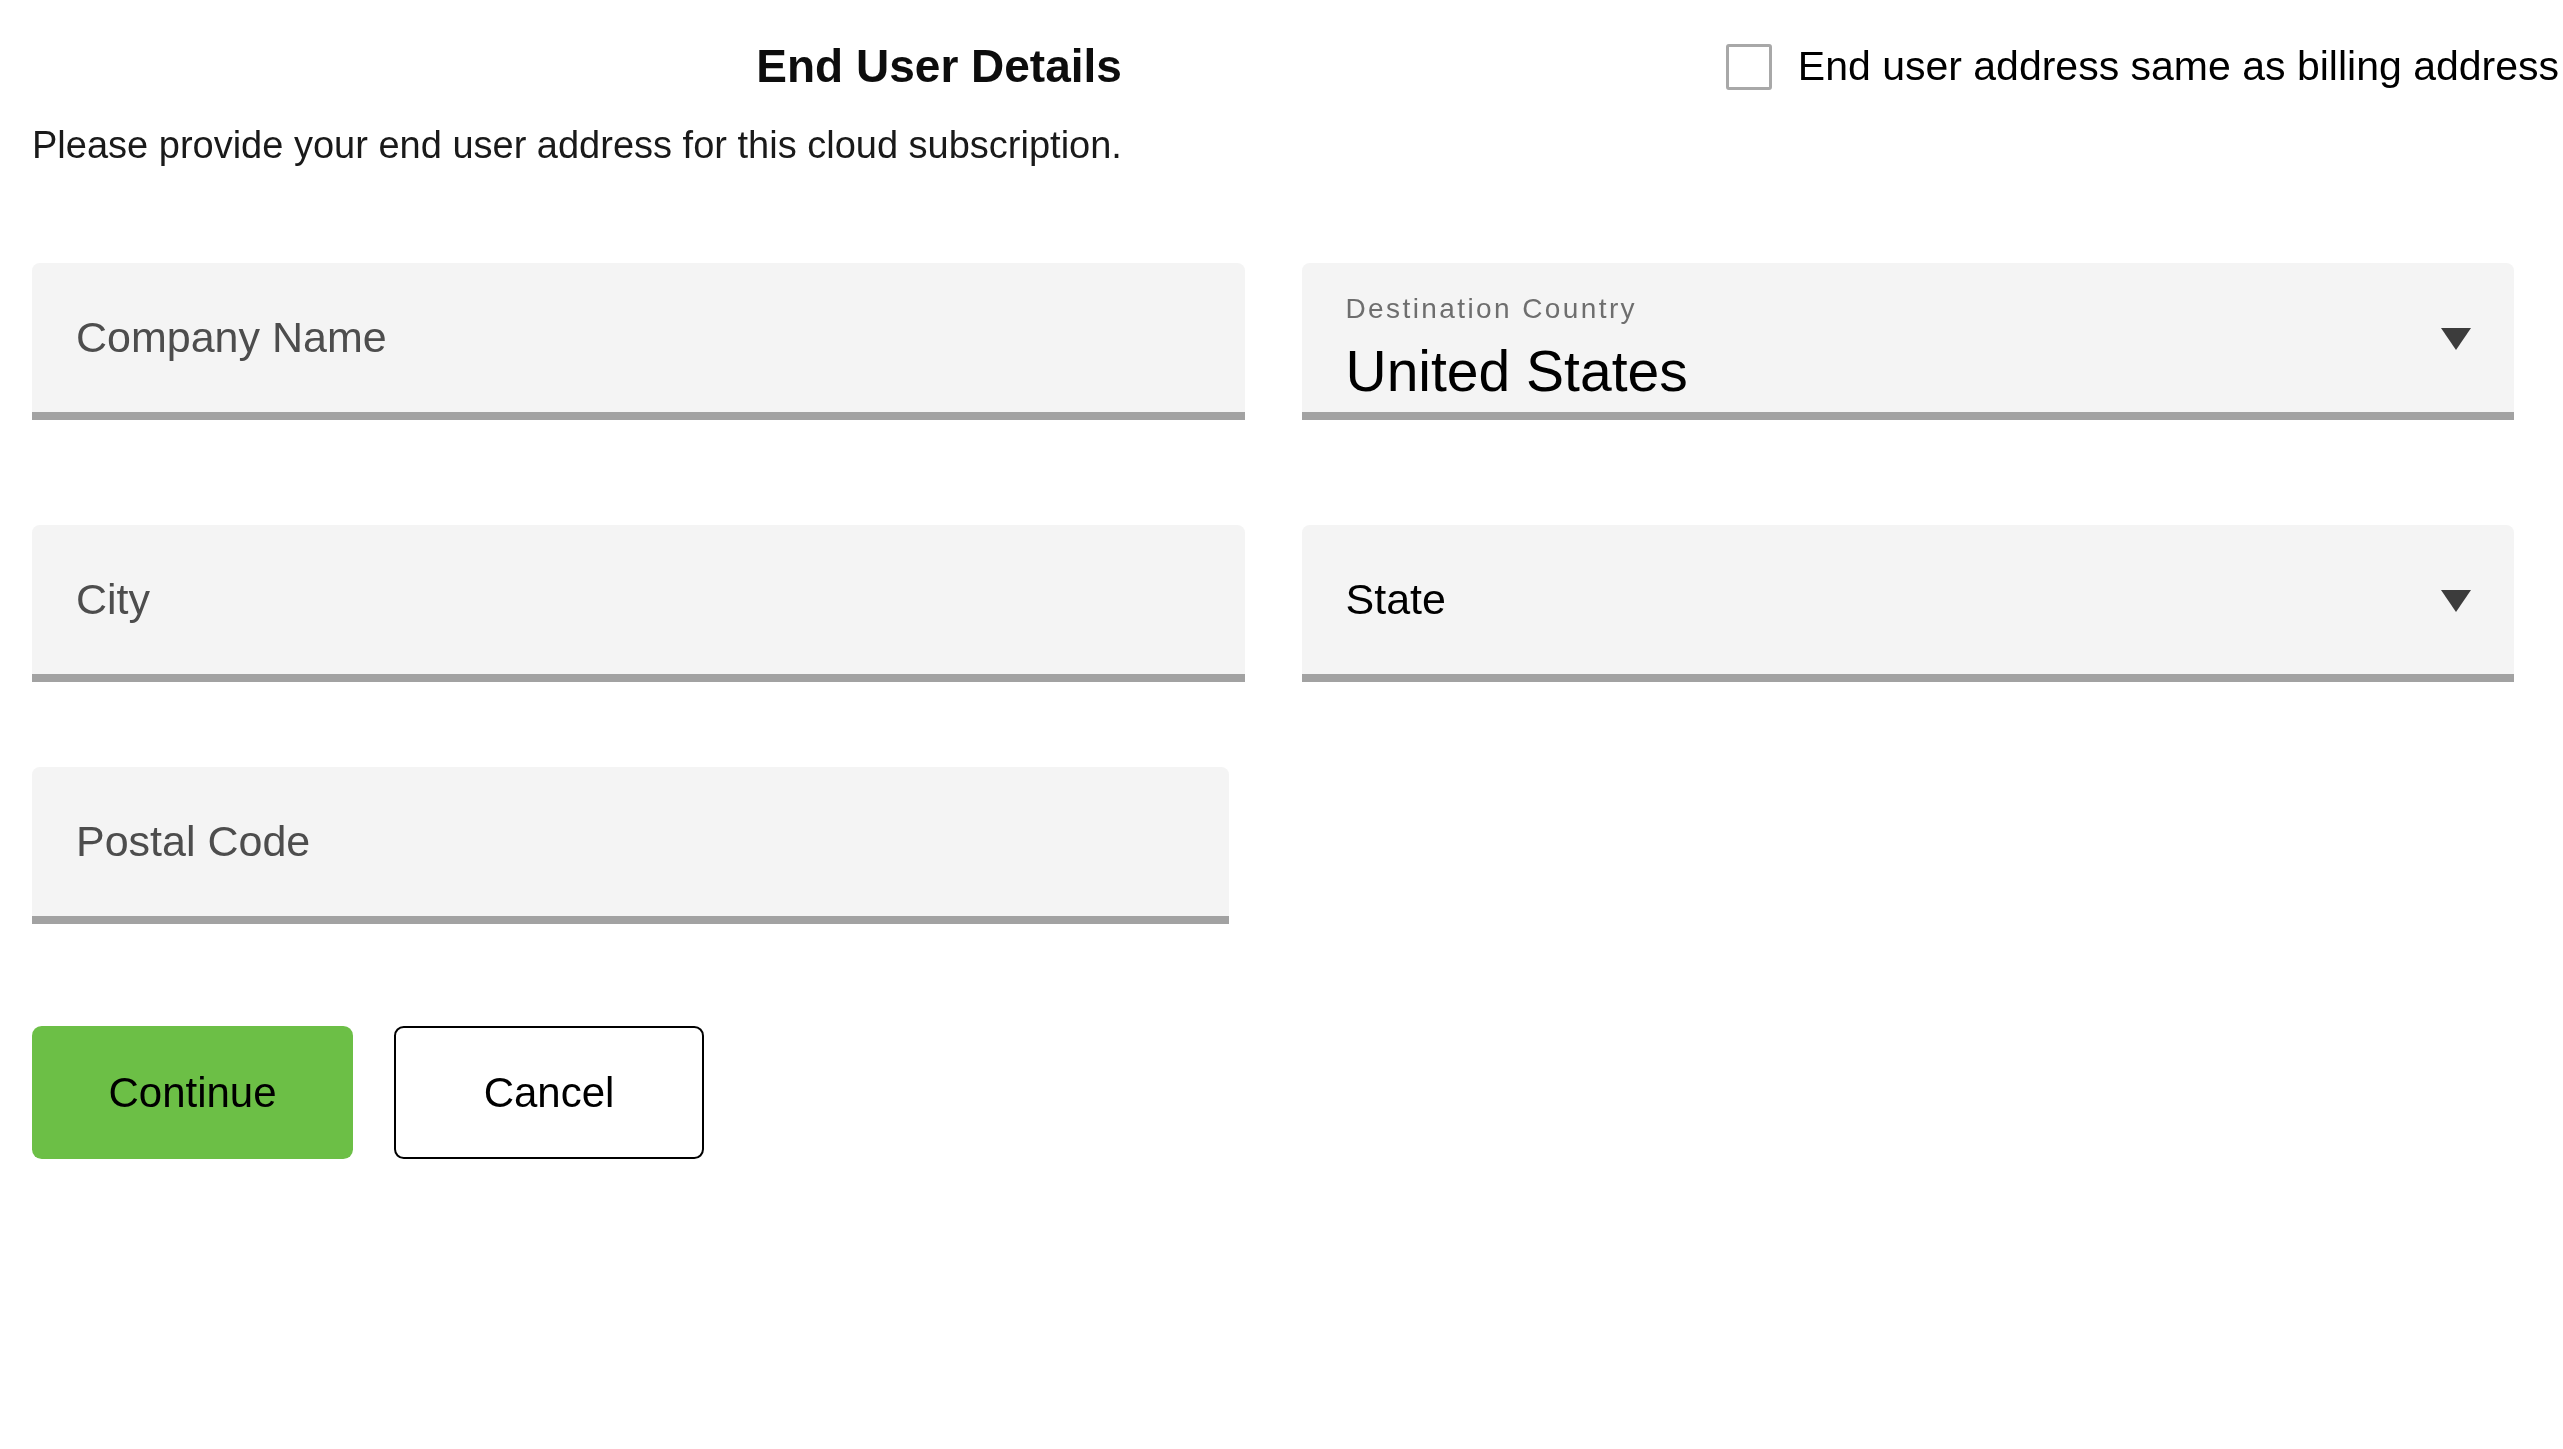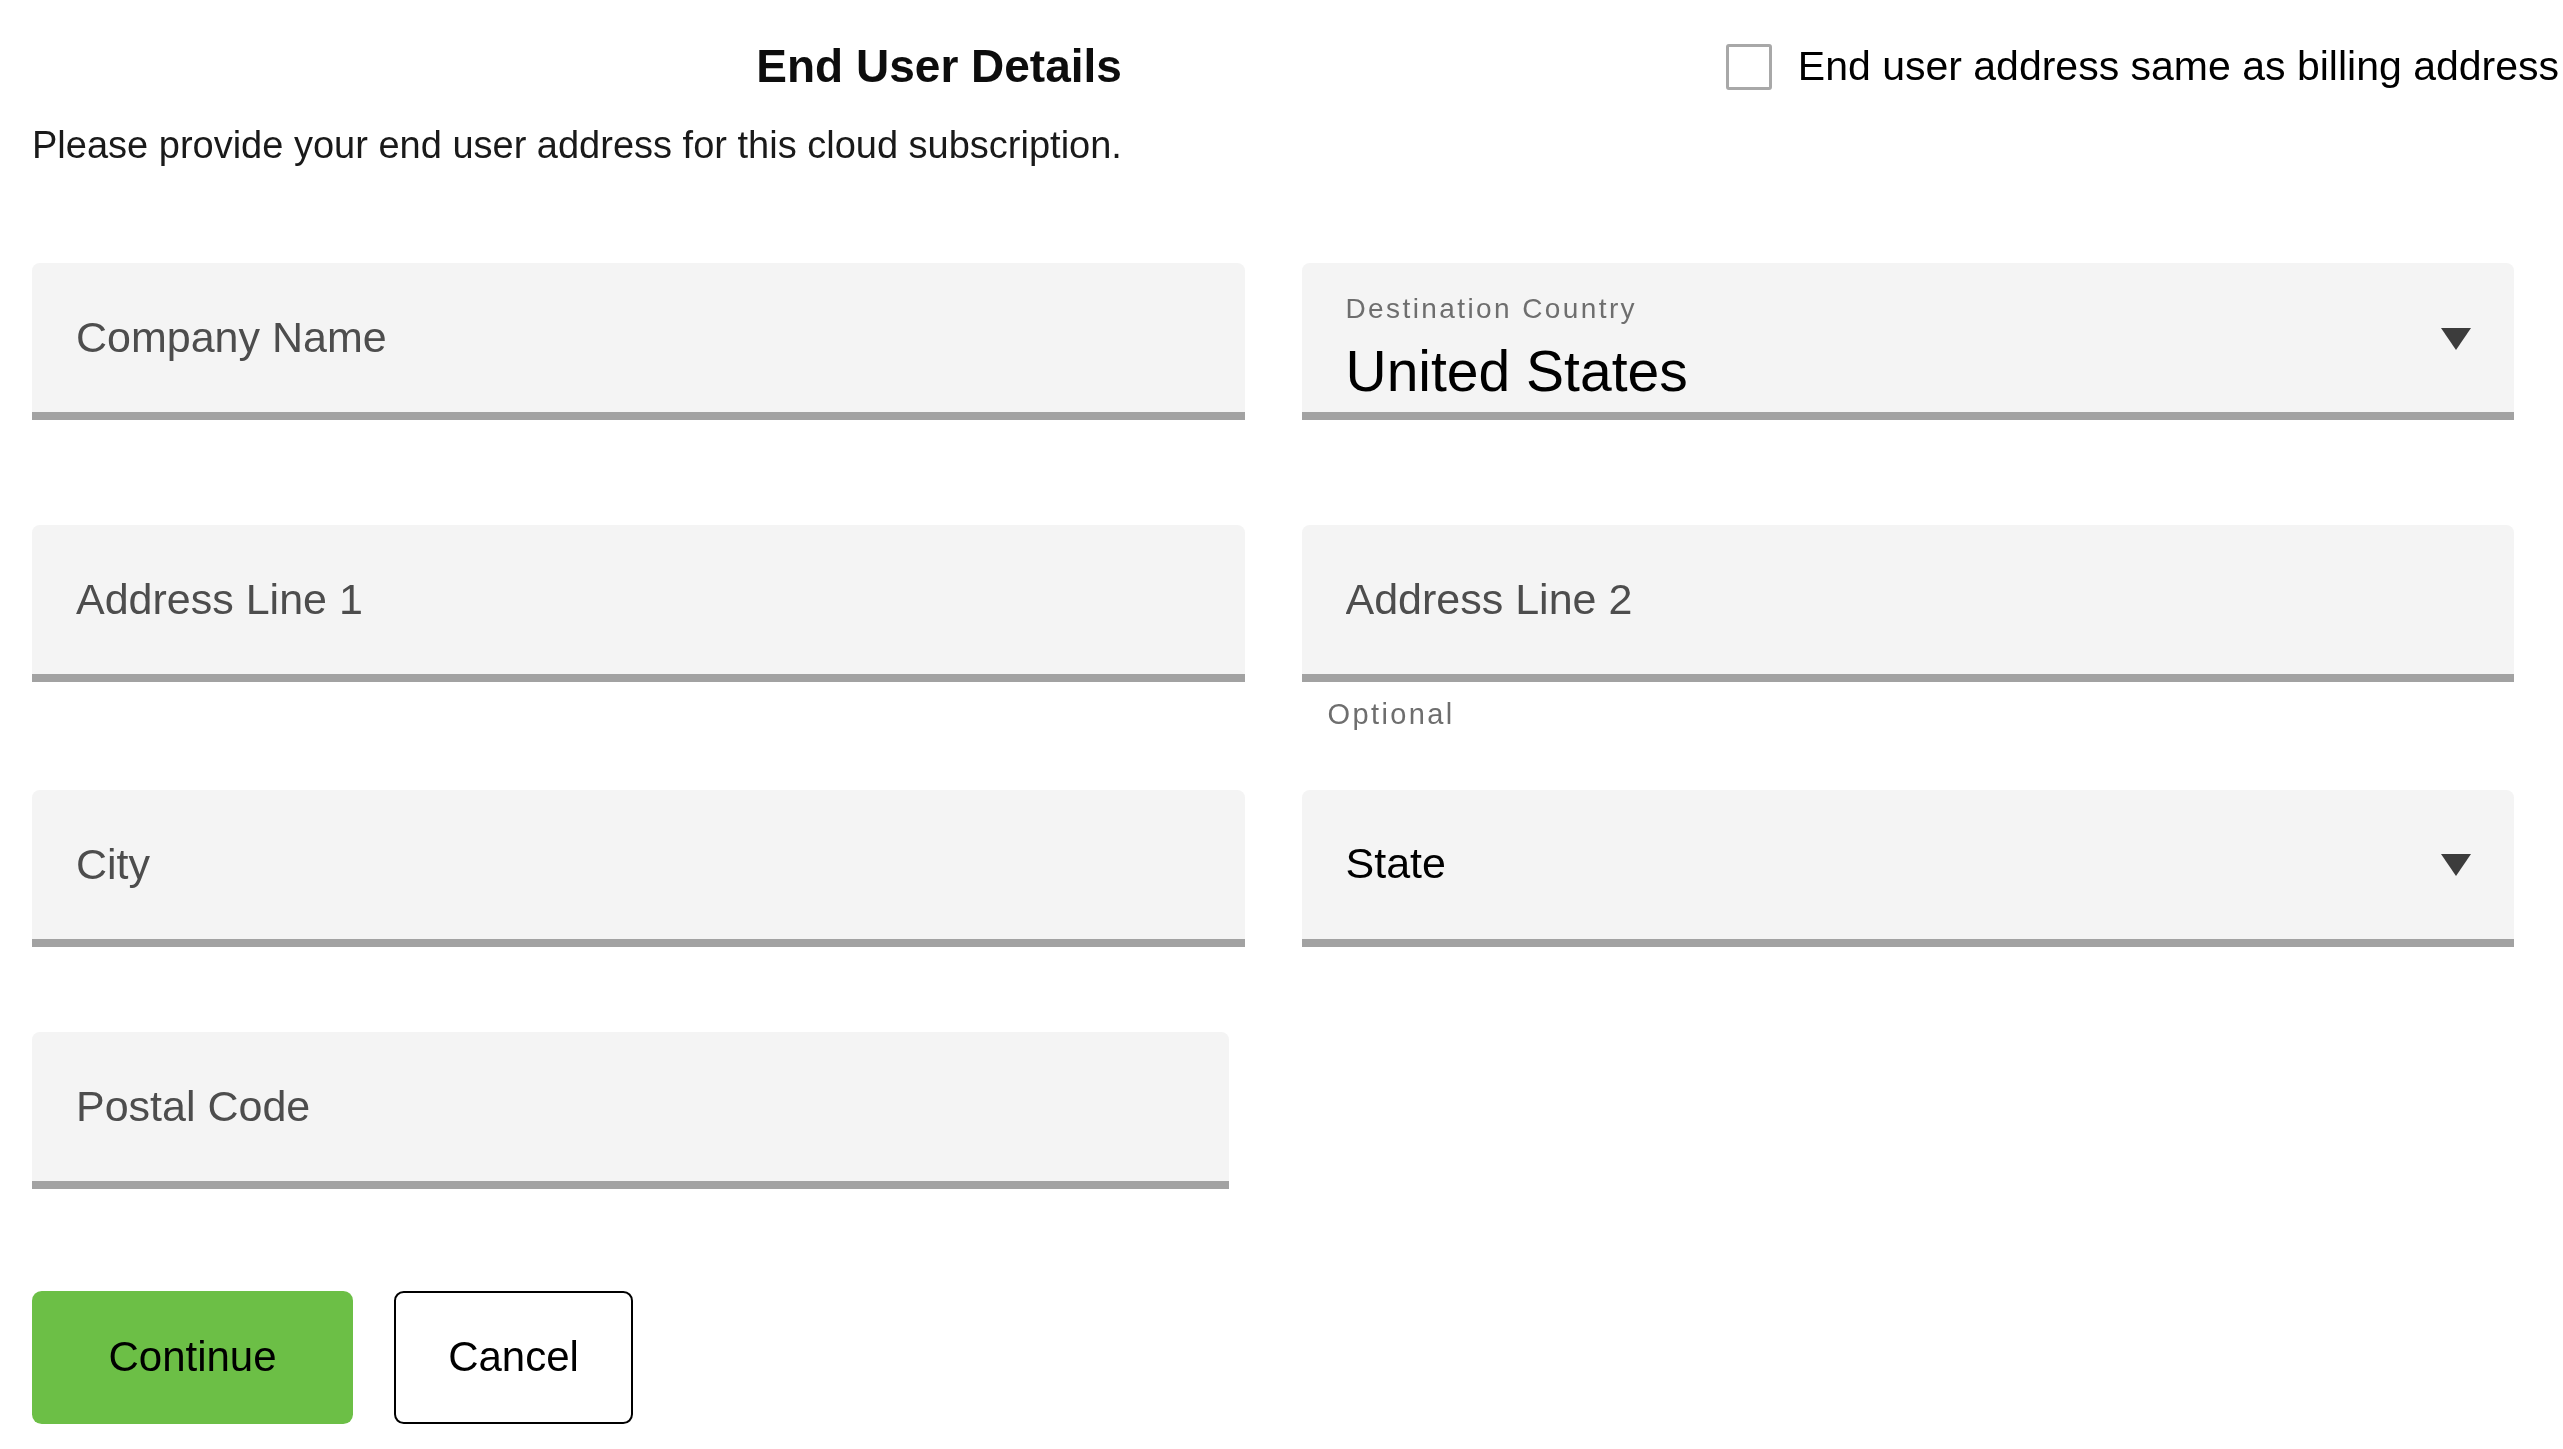--- a/index.html
+++ b/index.html
@@ -81,21 +81,21 @@
 
   
   .button-row { margin-top:102px; display:flex; gap:41px; }
   .btn {
     font-family:"Liberation Sans", sans-serif;
     font-size:42px; color:#000;
     border-radius:9.7px; cursor:pointer;
     display:flex; align-items:center; justify-content:center;
   }
   .btn-continue { width:321px; height:133px; background:#6cbf46; border:none; }
-  .btn-cancel   { width:239px; height:133px; background:#ffffff; border:2.9px solid #000; }
+  .btn-cancel   { width:310px; height:133px; background:#ffffff; border:2.9px solid #000; }
 </style>
 </head>
 <body>
 
 <div class="page-header">
   <div class="page-title">End User Details</div>
   <div class="page-subtitle">Please provide your end user address for this cloud subscription.</div>
 </div>
 
 <div class="billing-row">
@@ -113,33 +113,20 @@
     </div>
     <div class="cell">
       <div class="field select-field">
         <div class="select-label">Destination Country</div>
         <div class="select-value">United States</div>
         <span class="dropdown-arrow"></span>
       </div>
     </div>
   </div>
 
-  <div class="form-row row-2">
-    <div class="cell">
-      <div class="field">
-        <input class="field-input" type="text" placeholder="Address Line 1" style="">
-      </div>
-    </div>
-    <div class="cell">
-      <div class="field">
-        <input class="field-input" type="text" placeholder="Address Line 2" style="">
-      </div>
-      <div class="helper-text">Optional</div>
-    </div>
-  </div>
 
   <div class="form-row row-3">
     <div class="cell">
       <div class="field">
         <input class="field-input" type="text" placeholder="City" style="">
       </div>
     </div>
     <div class="cell">
       <div class="field select-field">
         <div class="select-single">State</div>

